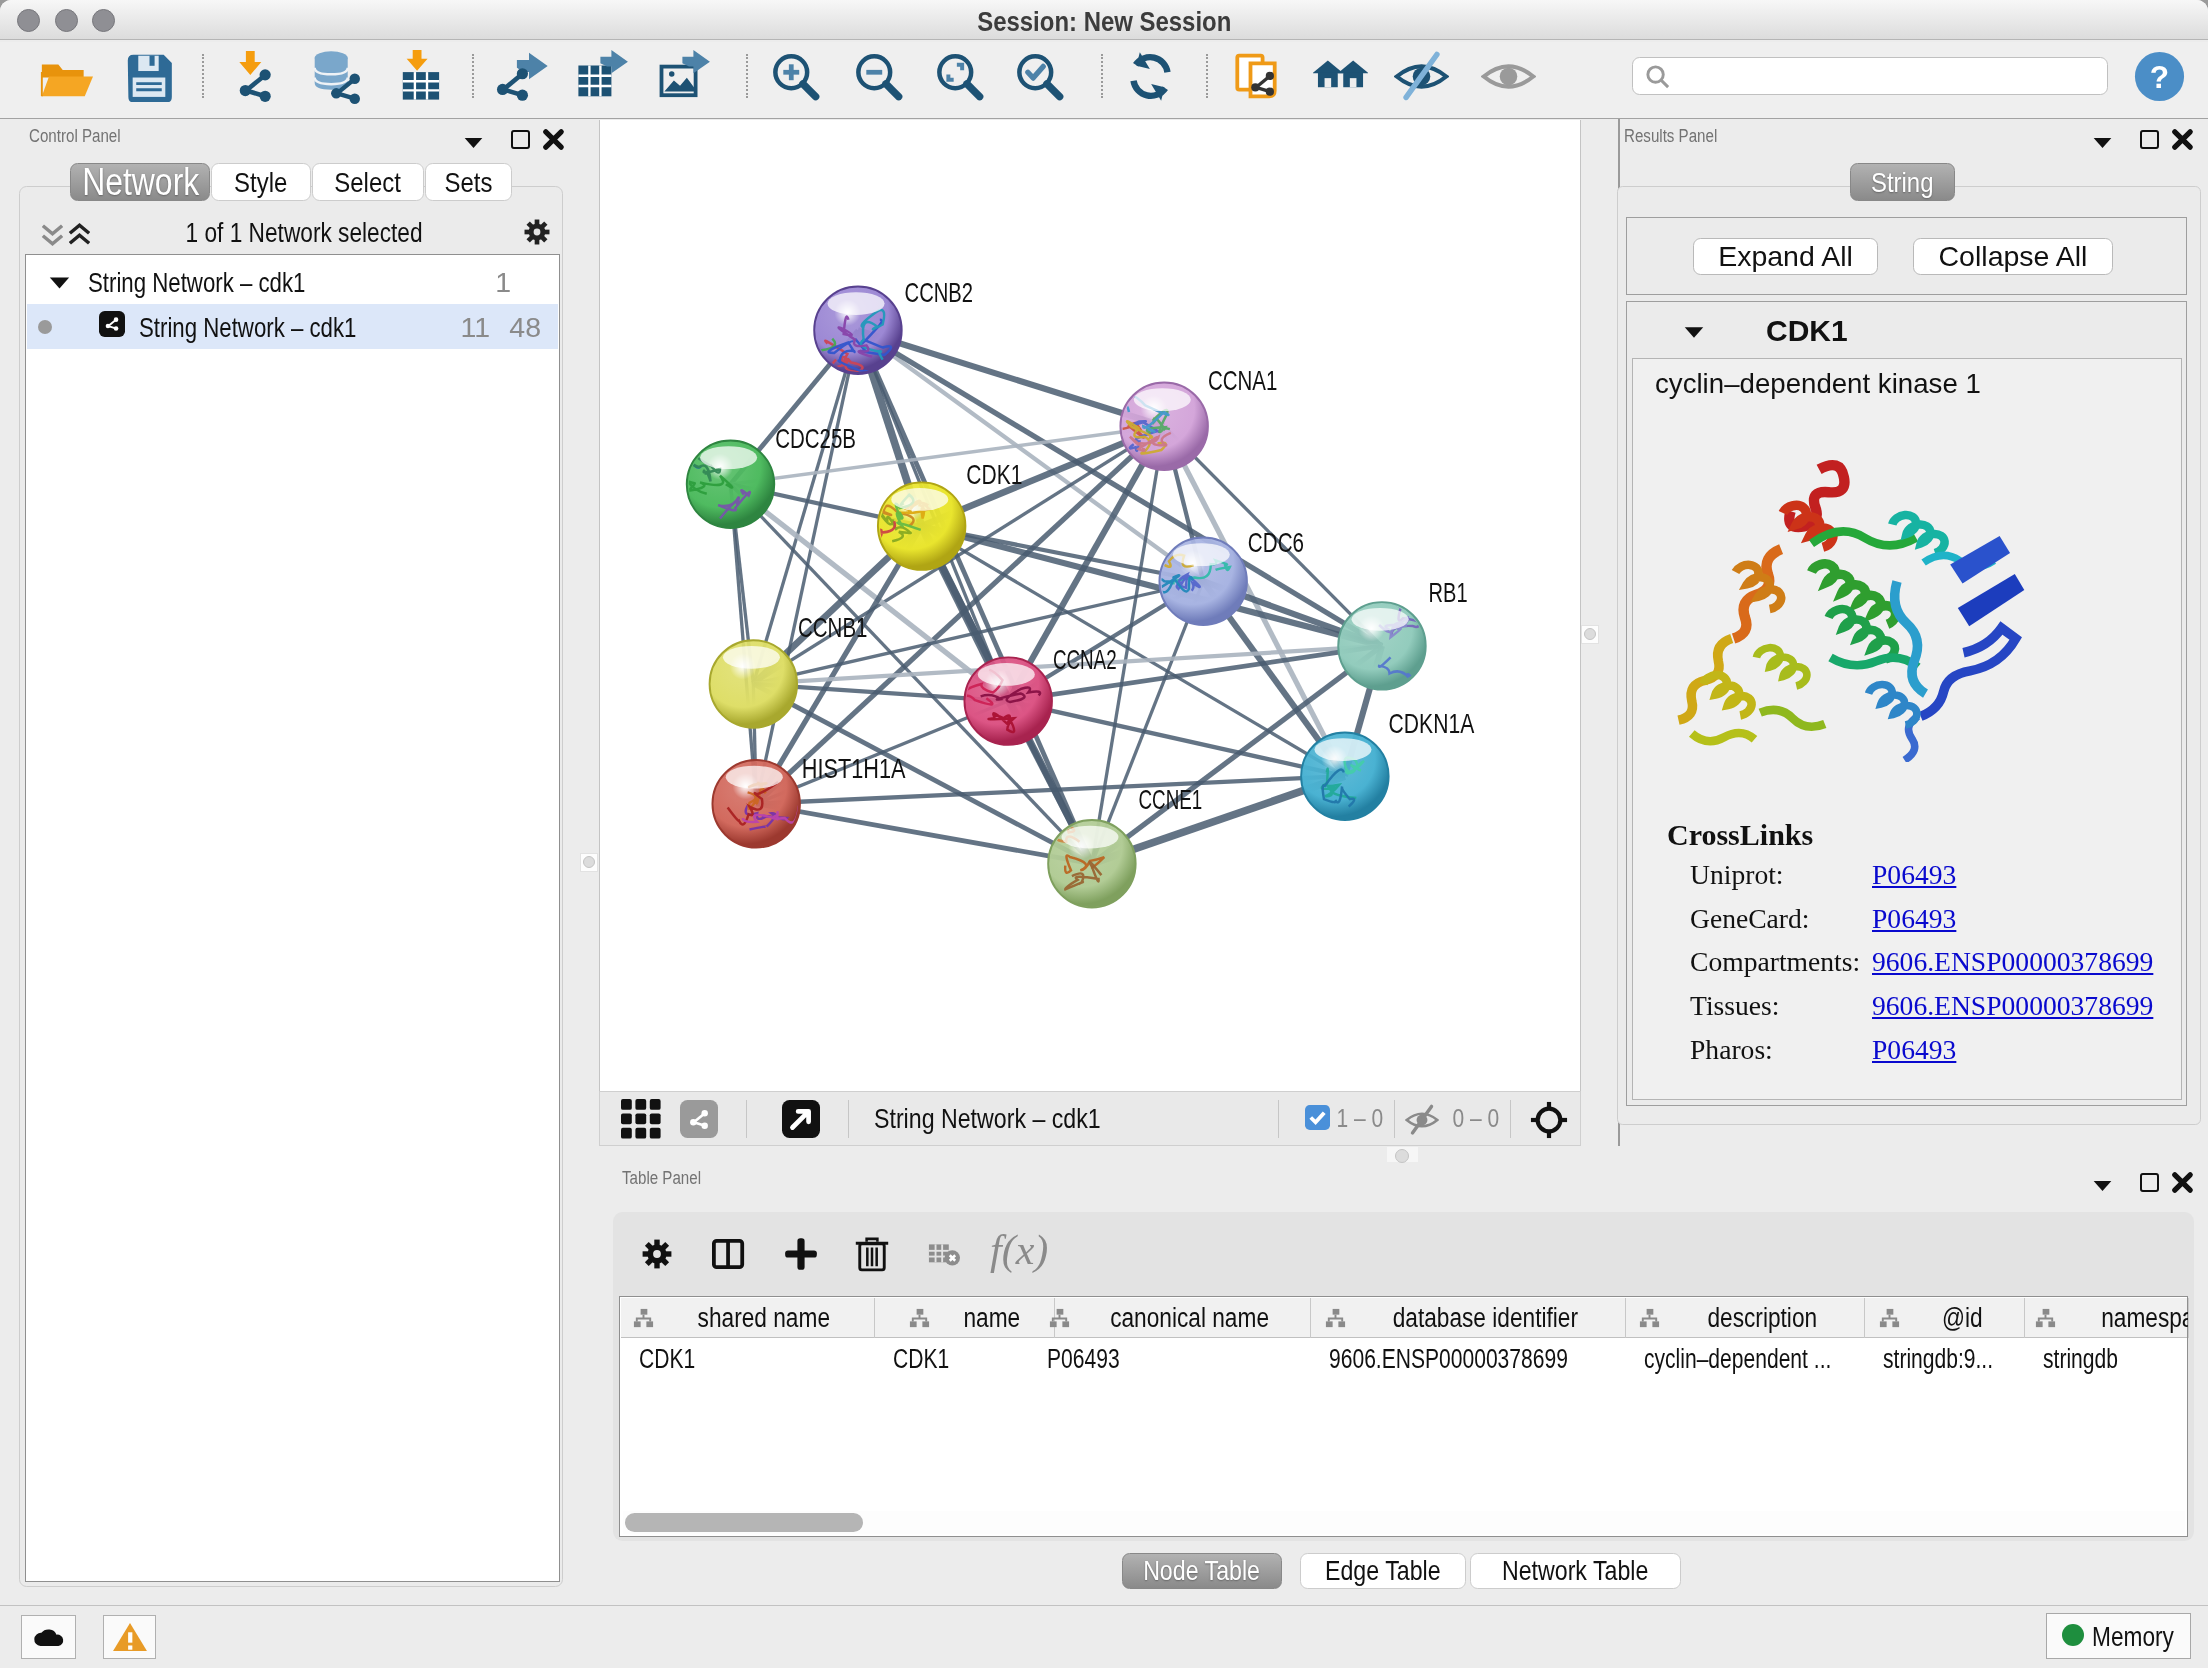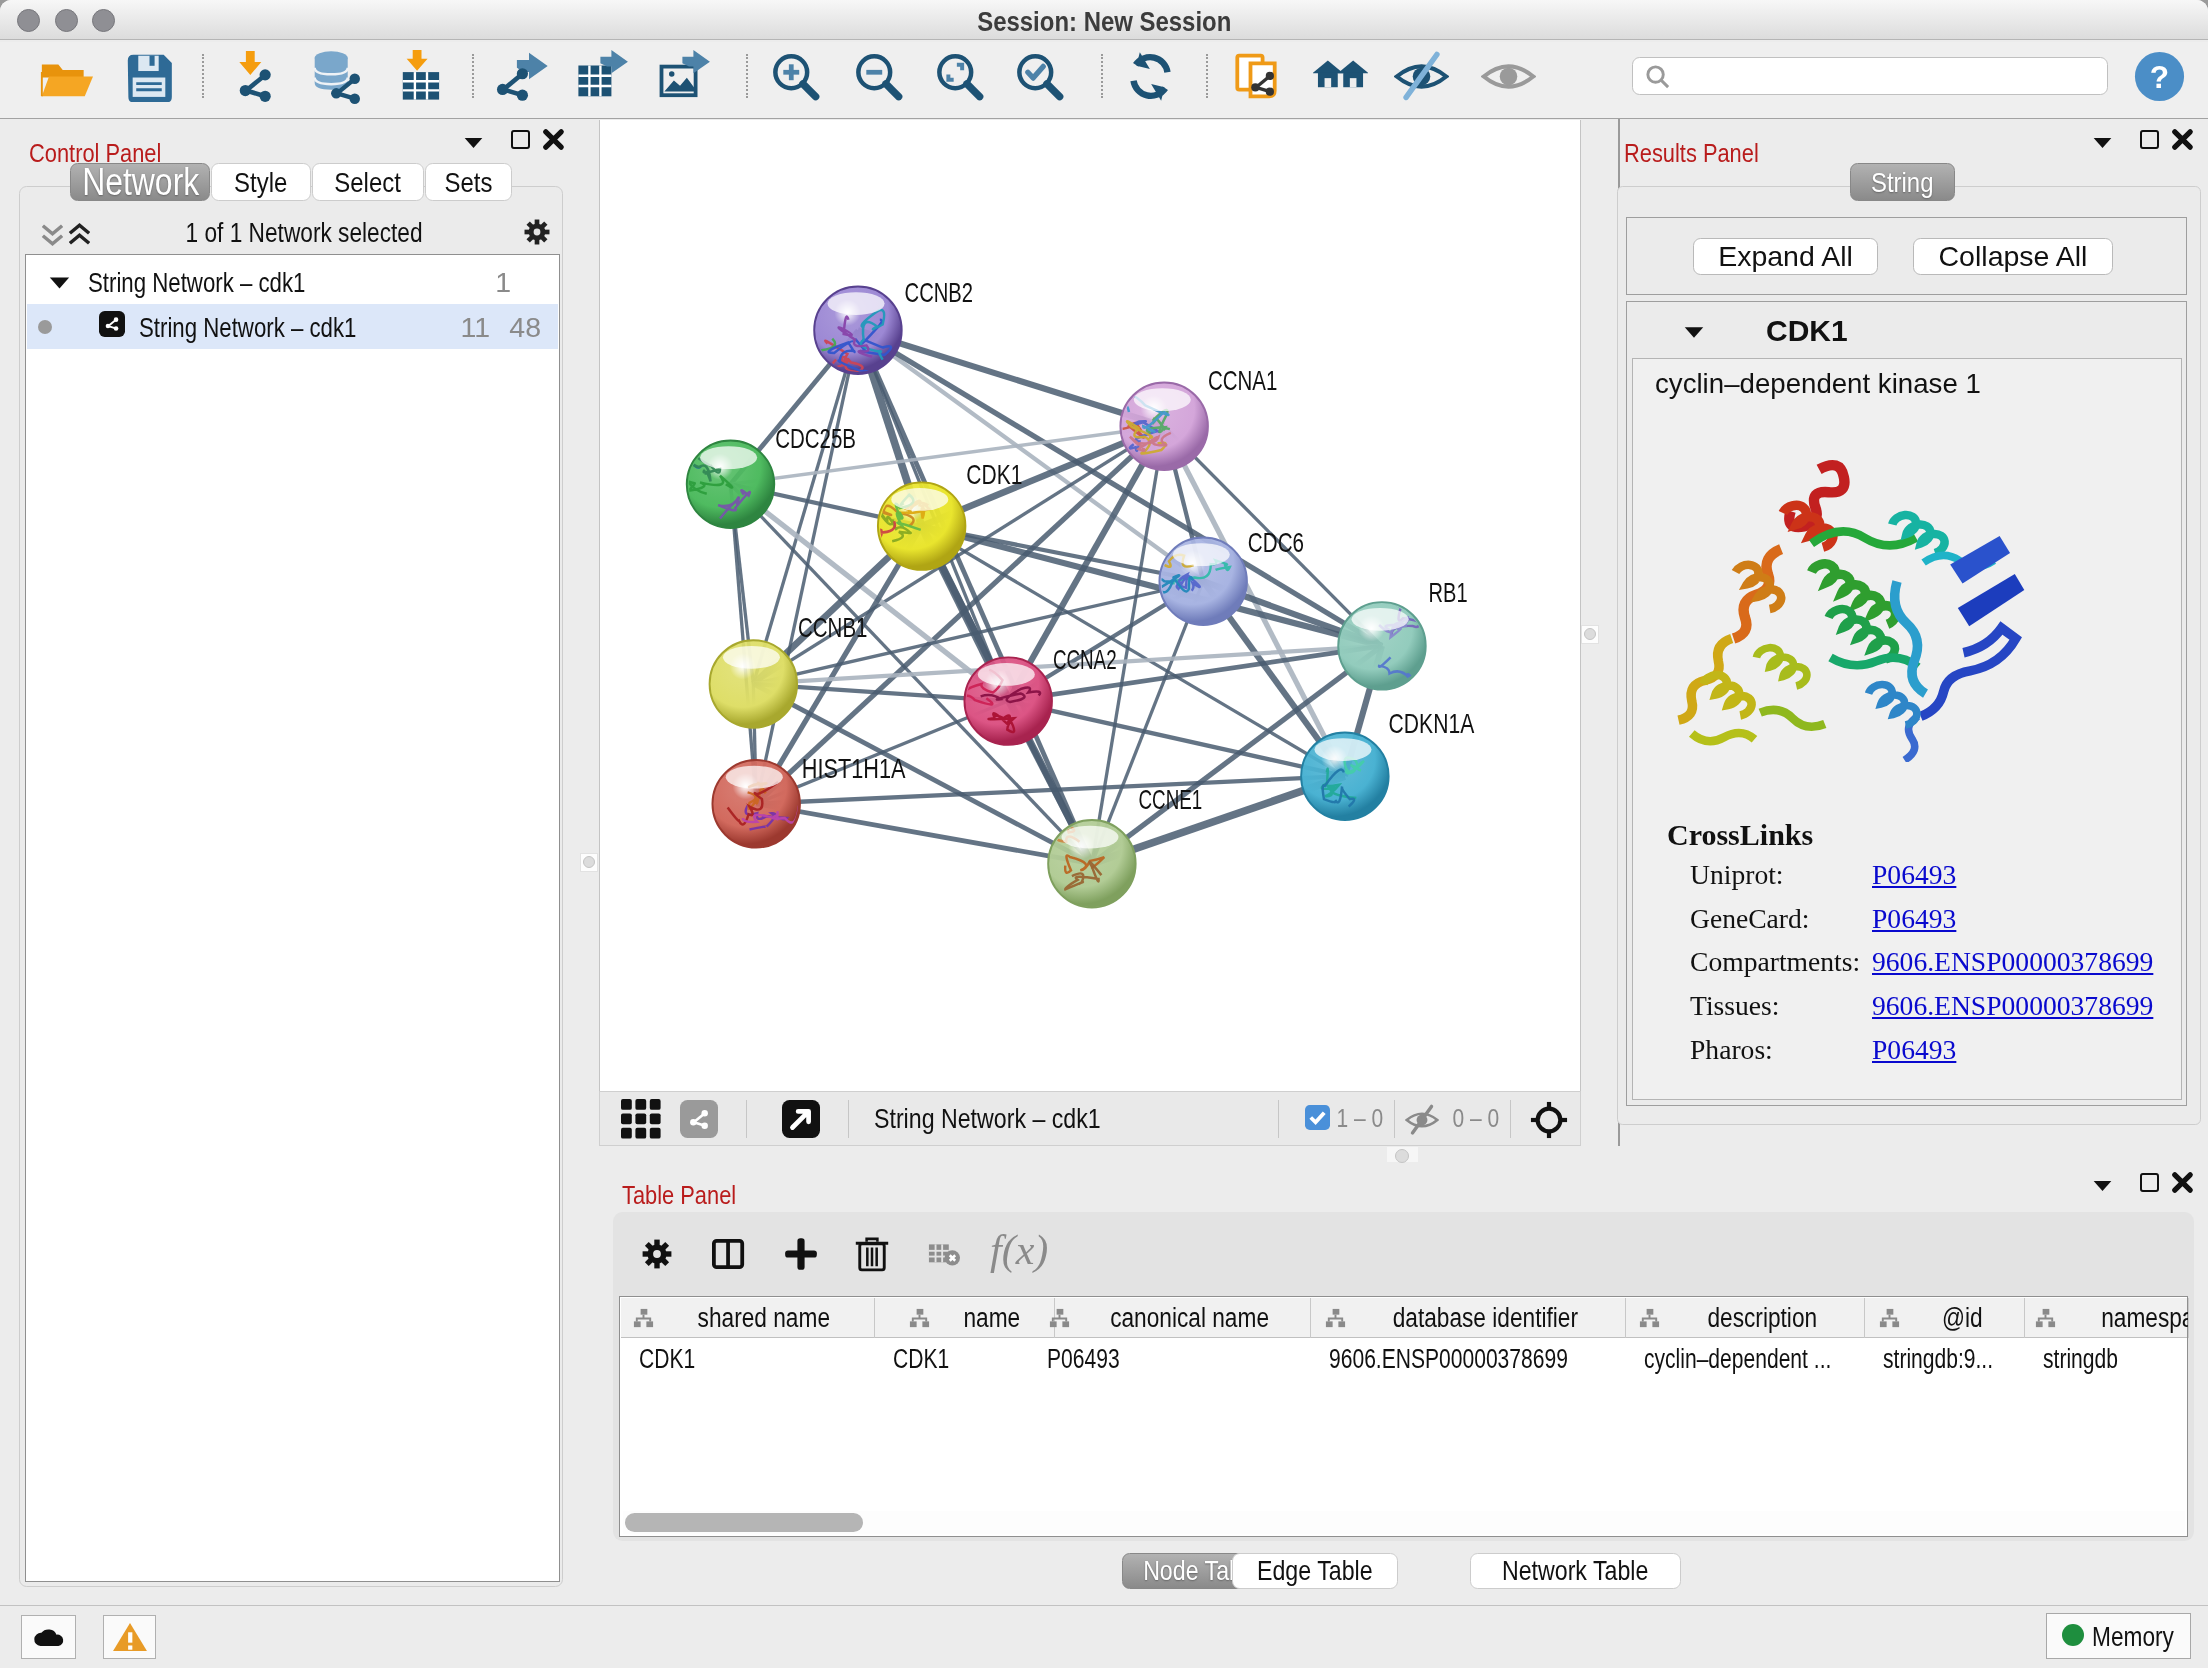--- a/index.html
+++ b/index.html
@@ -1,17 +1,17 @@
 <!DOCTYPE html>
 <html style="font-size:15px"><head><meta charset="utf-8"><style>
 * { margin:0; padding:0; box-sizing:border-box; }
 html,body { width:2208px; height:1668px; background:#9a9a9a; font-family:"Liberation Sans", sans-serif; }
 #win { position:absolute; left:0; top:0; width:2208px; height:1668px; background:#ececec; border-radius:11.4px 11.4px 0 0; overflow:hidden; }
 .abs { position:absolute; }
-.ptitle { font-size:26px; color:#b91c1c;margin-top:12px; }
+.ptitle { font-size:18px; color:#737373; }
 .vsep { position:absolute; width:0; height:44px; border-left:2.9px dotted #9a9a9a; }
 .tsep { position:absolute; top:7.6px; width:0; height:38px; border-left:1.9px solid #c6c6c6; }
 .link { color:#0909ce; text-decoration:underline; }
 .n  { display:inline-block; transform:scaleX(0.84); transform-origin:0 50%; white-space:nowrap; }
 .nc { display:inline-block; transform:scaleX(0.84); transform-origin:50% 50%; white-space:nowrap; }
 .nn { display:inline-block; transform:scaleX(0.78); transform-origin:0 50%; white-space:nowrap; }
 </style></head><body>
 <div id="win">
 <div class="abs" style="left:0;top:0;width:2208px;height:40px;background:linear-gradient(#f7f7f7,#dcdcdc);border-bottom:1.9px solid #b5b5b5">
       <div class="abs" style="left:17px;top:9px;width:23px;height:23px;border-radius:50%;background:#8f8f94;border:1.4px solid #77777c"></div>
@@ -682,21 +682,21 @@
     <div class="abs" style="left:639px;top:1344px;font-size:27px;color:#111"><span class="nn">CDK1</span></div>
     <div class="abs" style="left:893px;top:1344px;font-size:27px;color:#111"><span class="nn">CDK1</span></div>
     <div class="abs" style="left:1047px;top:1344px;font-size:27px;color:#111"><span class="nn">P06493</span></div>
     <div class="abs" style="left:1329px;top:1344px;font-size:27px;color:#111"><span class="nn">9606.ENSP00000378699</span></div>
     <div class="abs" style="left:1644px;top:1344px;font-size:27px;color:#111"><span class="nn">cyclin–dependent ...</span></div>
     <div class="abs" style="left:1883px;top:1344px;font-size:27px;color:#111"><span class="nn">stringdb:9...</span></div>
     <div class="abs" style="left:2043px;top:1344px;font-size:27px;color:#111"><span class="nn">stringdb</span></div>
     <div class="abs" style="left:623px;top:1511px;width:1562px;height:23px;background:#fdfdfd"></div>
     <div class="abs" style="left:625px;top:1513px;width:238px;height:19px;background:#b5b5b5;border-radius:9.5px"></div>
     <div class="abs" style="left:1122px;top:1553px;width:160px;height:36px;background:linear-gradient(#b2b2b2,#8a8a8a);color:#fff;border:1px solid #888;text-shadow:0 1px 1.9px #666;border-radius:7.6px;font-size:27.6px;text-align:center;line-height:34px"><span class="nc">Node Table</span></div>
-    <div class="abs" style="left:1232px;top:1553px;width:166px;height:36px;background:#fff;color:#111;border:1px solid #ccc;border-radius:7.6px;font-size:27.6px;text-align:center;line-height:34px"><span class="nc">Edge Table</span></div>
+    <div class="abs" style="left:1300px;top:1553px;width:166px;height:36px;background:#fff;color:#111;border:1px solid #ccc;border-radius:7.6px;font-size:27.6px;text-align:center;line-height:34px"><span class="nc">Edge Table</span></div>
     <div class="abs" style="left:1470px;top:1553px;width:211px;height:36px;background:#fff;color:#111;border:1px solid #ccc;border-radius:7.6px;font-size:27.6px;text-align:center;line-height:34px"><span class="nc">Network Table</span></div>
     <div class="abs" style="left:0;top:1605px;width:2208px;height:64px;background:#ececec;border-top:1.9px solid #c2c2c2"></div>
     <div class="abs" style="left:21px;top:1615px;width:55px;height:44px;background:#fafafa;border:1.9px solid #b0b0b0">
       <div class="abs" style="left:8.6px;top:8.6px"><svg width="34" height="25" viewBox="0 0 36 26">
           <path d="M10 22 a7 7 0 0 1 1 -14 a9 8 0 0 1 16 2 a6 6 0 0 1 2 12 z" fill="#111"></path>
         </svg></div>
     </div>
     <div class="abs" style="left:103px;top:1615px;width:53px;height:44px;background:#fafafa;border:1.9px solid #b0b0b0">
       <div class="abs" style="left:6.7px;top:4.8px"><svg width="38" height="32" viewBox="0 0 40 34">
           <path d="M20 2 L38 32 H2 Z" fill="#e89b27"></path>

